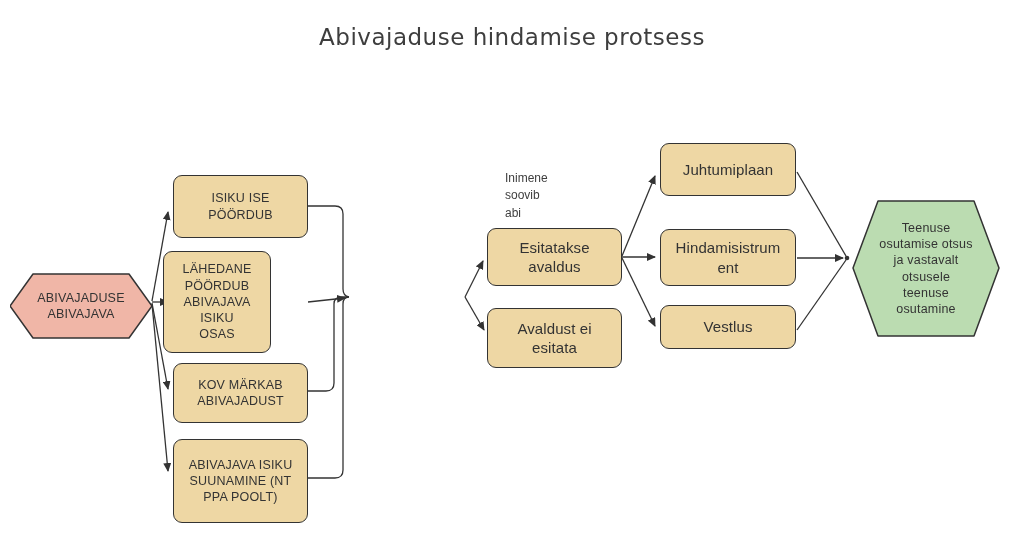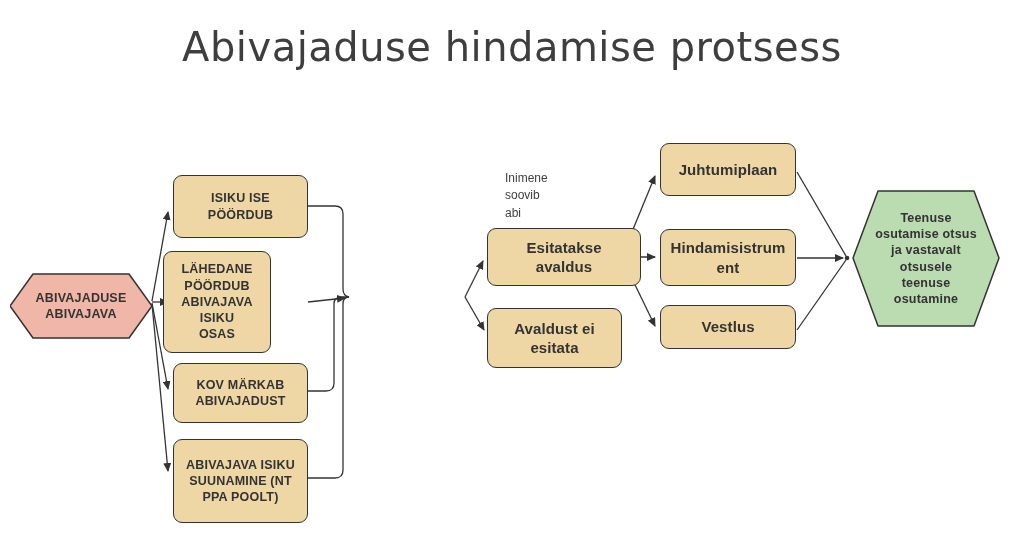--- a/index.html
+++ b/index.html
@@ -4,38 +4,38 @@
 <style>
   html,body{margin:0;padding:0;background:#fff;}
   .canvas{
     position:relative;width:1024px;height:546px;overflow:hidden;
     background:var(--canvas_bg,#fff);
     font-family:"Liberation Sans",sans-serif;
   }
   .page-title{
     position:absolute;left:0;top:24px;width:100%;margin:0;
     text-align:center;font-family:"DejaVu Sans",sans-serif;
-    font-size:40px;font-weight:500;letter-spacing:.5px;
+    font-size:23px;font-weight:500;letter-spacing:.5px;
     color:var(--title_text,#3d3d3d);
   }
   .edges{position:absolute;left:0;top:0;width:1024px;height:546px;}
   .edge{stroke:var(--line,#333);stroke-width:1.3;fill:none;}
   .edge-dot{fill:var(--line,#333);}
   .arrowhead{fill:var(--line,#333);}
   .node{
     position:absolute;display:flex;align-items:center;justify-content:center;
     box-sizing:border-box;text-align:center;color:var(--text,#333);
   }
   .box{
     background:var(--node_tan,#eed7a4);
     border:1.4px solid var(--line,#333);
     border-radius:9px;
   }
   .label{
-    white-space:pre-line;line-height:1.3;font-weight:700;
+    white-space:pre-line;line-height:1.3;font-weight:400;
     letter-spacing:.2px;padding:2px 4px;
   }
   .small-caps-label{font-size:12.5px;}
   .mid-label{font-size:15px;letter-spacing:.1px;}
   .shape-node{background:transparent;border:none;}
   .shape-svg{position:absolute;left:0;top:0;width:100%;height:100%;}
   .shape-fill{stroke:var(--line,#333);stroke-width:1.5;stroke-linejoin:round;}
   .fill-pink{fill:var(--node_pink,#f0b6a7);}
   .fill-blue{fill:var(--node_blue,#bad0e7);}
   .fill-green{fill:var(--node_green,#bbdcb1);}
@@ -107,21 +107,21 @@
     <span class="label small-caps-label">ABIVAJAVA ISIKU
 SUUNAMINE (NT
 PPA POOLT)</span>
   </div>
 
 
   <div class="note" style="left:505px;top:170px;width:96px;">Inimene
 soovib
 abi</div>
 
-  <div class="node box" style="left:487px;top:228px;width:154px;height:58px;">
+  <div class="node box" style="left:487px;top:228px;width:135px;height:58px;">
     <span class="label mid-label">Esitatakse
 avaldus</span>
   </div>
 
   <div class="node box" style="left:487px;top:308px;width:135px;height:60px;">
     <span class="label mid-label">Avaldust ei
 esitata</span>
   </div>
 
   <div class="node box" style="left:660px;top:143px;width:136px;height:53px;">
@@ -130,21 +130,21 @@
 
   <div class="node box" style="left:660px;top:229px;width:136px;height:57px;">
     <span class="label mid-label">Hindamisistrum
 ent</span>
   </div>
 
   <div class="node box" style="left:660px;top:305px;width:136px;height:44px;">
     <span class="label mid-label">Vestlus</span>
   </div>
 
-  <div class="node shape-node" style="left:852px;top:190px;width:148px;height:137px;">
+  <div class="node shape-node" style="left:852px;top:200px;width:148px;height:137px;">
     <svg class="shape-svg" viewBox="0 0 148 137">
       <polygon class="shape-fill fill-green" points="1,68 26,1 122,1 147,68 122,136 26,136"></polygon>
     </svg>
     <span class="label small-caps-label shape-label">Teenuse
 osutamise otsus
 ja vastavalt
 otsusele
 teenuse
 osutamine</span>
   </div>

